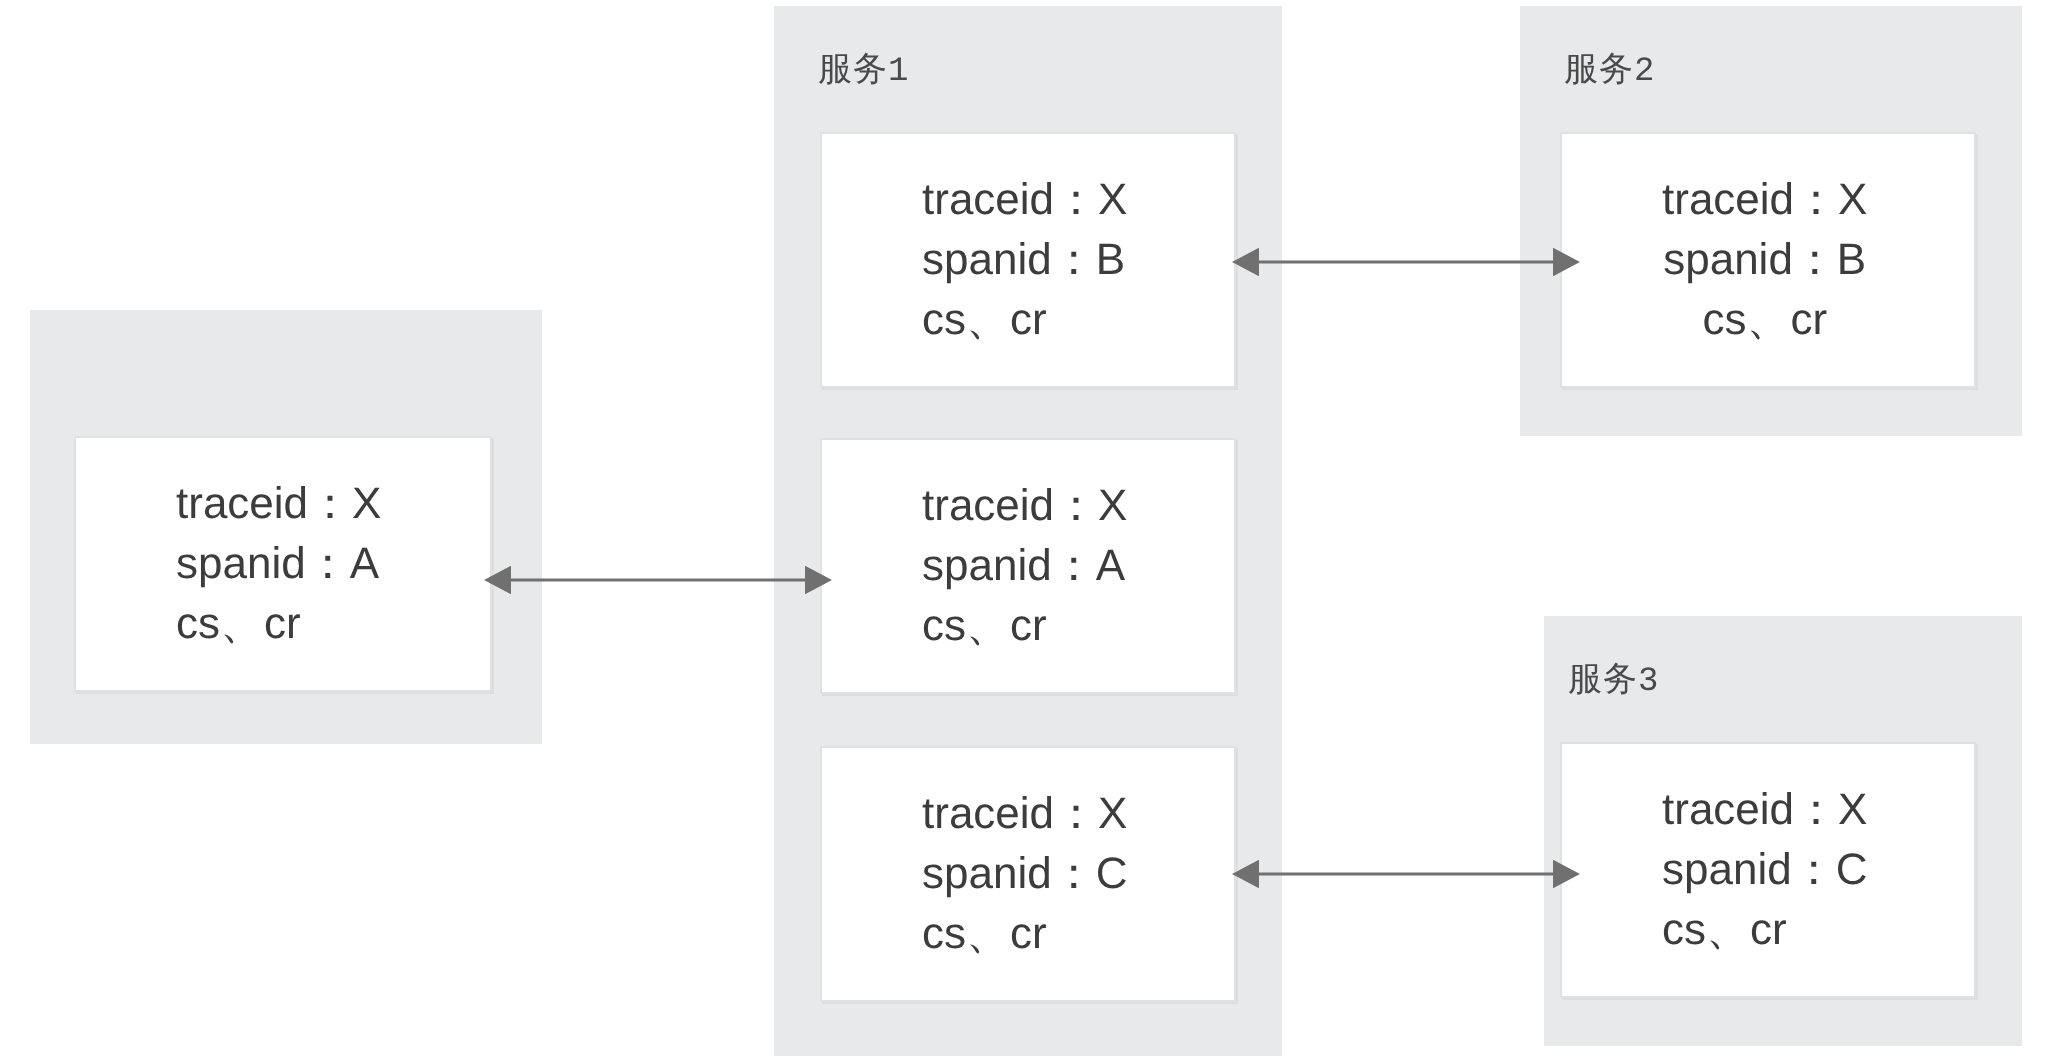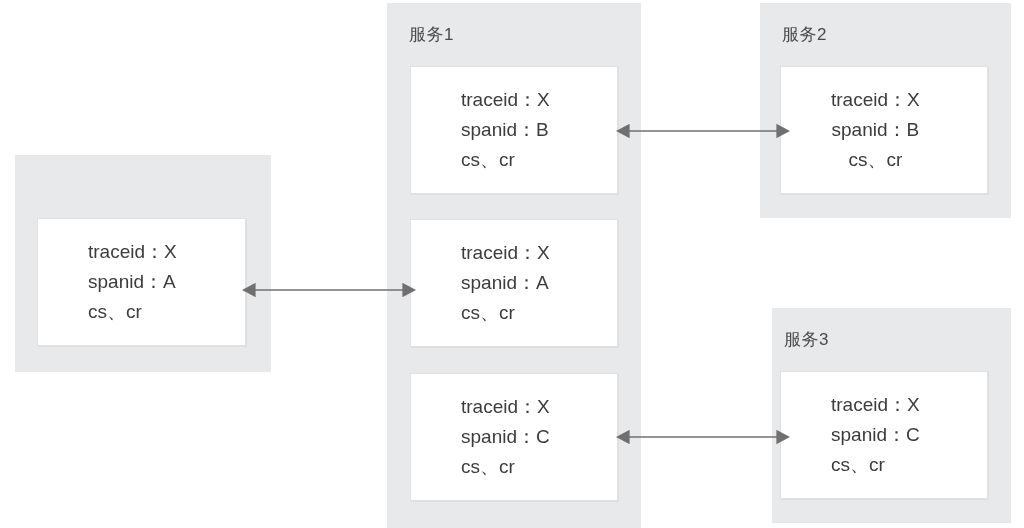--- a/index.html
+++ b/index.html
@@ -19,34 +19,35 @@
     position: absolute;
     background: #e8e9ea;
     box-sizing: border-box;
   }
   .service-label {
     position: absolute;
     font-size: 17px;
     color: #4a4a4a;
     letter-spacing: 0.5px;
     white-space: nowrap;
+    font-family: Liberation Mono, monospace;
   }
   .span-box {
     position: absolute;
     background: #ffffff;
     border: 1px solid #e0e1e2;
     box-sizing: border-box;
     box-shadow: 1px 1px 0 rgba(0,0,0,0.045);
   }
   .span-text {
     position: absolute;
     left: 50px;
     top: 50%;
     transform: translateY(-50%);
-    font-size: 19px;
+    font-size: 22px;
     line-height: 30px;
     color: #3c3c3c;
     white-space: nowrap;
   }
   .span-text div {
     white-space: nowrap;
   }
   .connector {
     position: absolute;
     overflow: visible;

